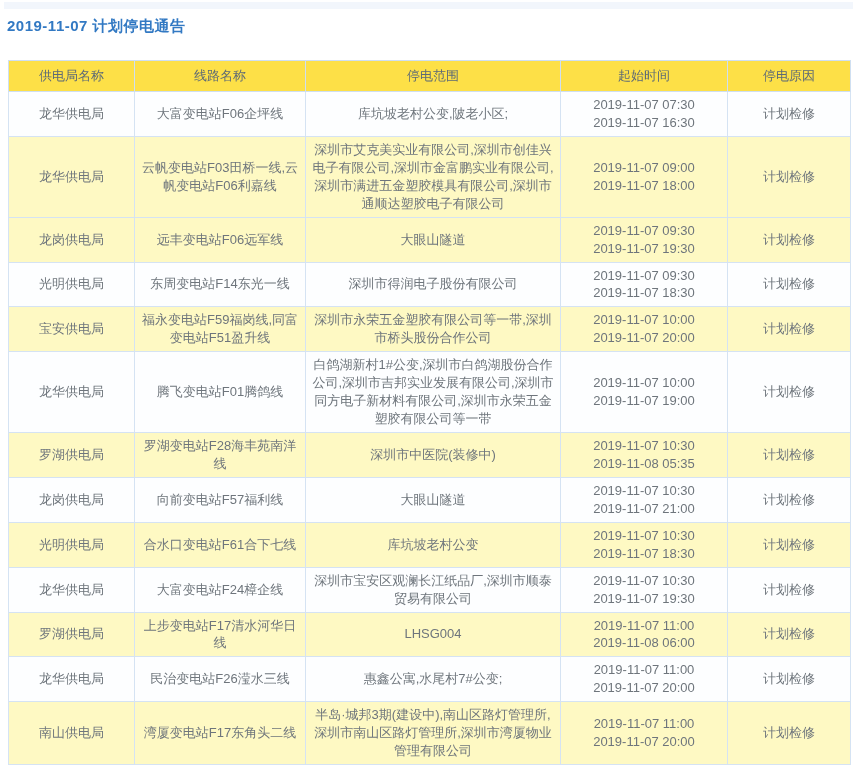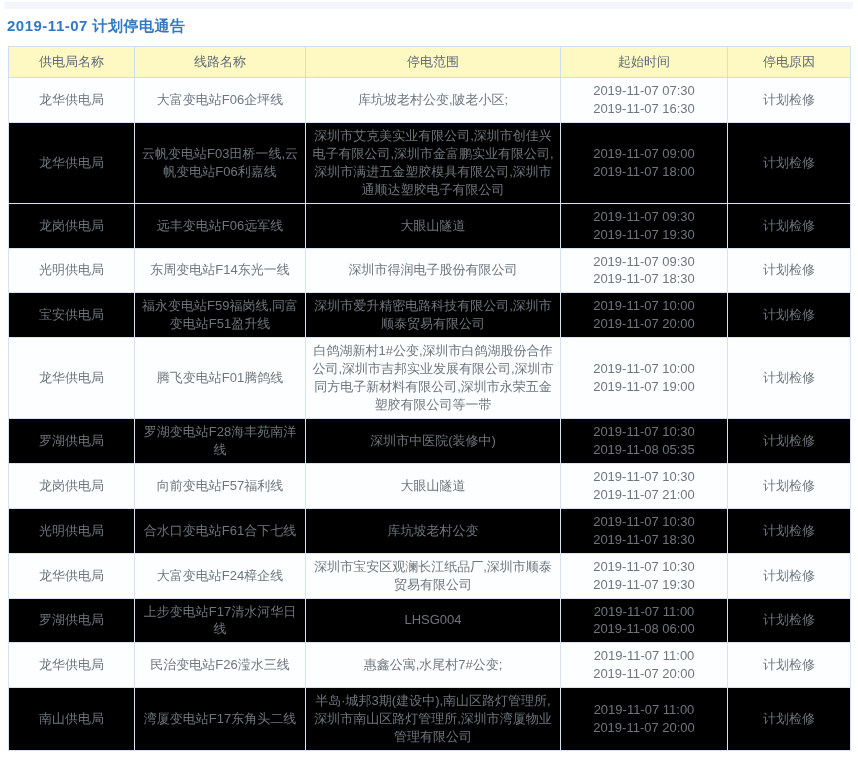--- a/index.html
+++ b/index.html
@@ -10,58 +10,58 @@
     overflow: hidden;
     background: #ffffff;
     font-family: "Liberation Sans", "DejaVu Sans", sans-serif;
   }
   .top-strip {
     margin: 2px 5px 0 4px;
     height: 7px;
     background: #f2f6fc;
   }
   .page-title {
-    margin: 8px 0 10px 7px;
+    margin: 8px 0 24px 7px;
     font-size: 15px;
     font-weight: bold;
     color: #3279c3;
     letter-spacing: 0.5px;
   }
   table.outage-table {
     margin-left: 8px;
     width: 842px;
     border-collapse: collapse;
     table-layout: fixed;
     font-size: 13px;
     color: #6e757c;
     text-align: center;
   }
   table.outage-table col.c-bureau { width: 126px; }
   table.outage-table col.c-line   { width: 171px; }
   table.outage-table col.c-scope  { width: 255px; }
   table.outage-table col.c-time   { width: 167px; }
   table.outage-table col.c-reason { width: 123px; }
   table.outage-table th {
-    background: #fef9c3;
+    background: #fde047;
     border: 1px solid #cfdff1;
     font-weight: normal;
     color: #5d6a76;
     padding: 6px 4px;
     height: 15px;
     font-size: 13px;
   }
   table.outage-table td {
     border: 1px solid #d5e3f3;
     padding: 4px 6px;
     line-height: 1.38;
     vertical-align: middle;
     word-break: break-all;
   }
   table.outage-table tr.row-odd td  { background: #fdfeff; }
-  table.outage-table tr.row-even td { background: #000000; }
+  table.outage-table tr.row-even td { background: #fef9c3; }
   td.cell-time div { white-space: nowrap; }
 </style>
 </head>
 <body>
 
 <div class="top-strip"></div>
 
 <div class="page-title">2019-11-07  计划停电通告</div>
 
 <table class="outage-table">
@@ -118,21 +118,21 @@
         <td>深圳市得润电子股份有限公司</td>
         <td class="cell-time">
           <div>2019-11-07 09:30</div>
           <div>2019-11-07 18:30</div>
         </td>
         <td>计划检修</td>
       </tr>
       <tr class="row-even">
         <td>宝安供电局</td>
         <td>福永变电站F59福岗线,同富变电站F51盈升线</td>
-        <td>深圳市爱升精密电路科技有限公司,深圳市顺泰贸易有限公司</td>
+        <td>深圳市永荣五金塑胶有限公司等一带,深圳市桥头股份合作公司</td>
         <td class="cell-time">
           <div>2019-11-07 10:00</div>
           <div>2019-11-07 20:00</div>
         </td>
         <td>计划检修</td>
       </tr>
       <tr class="row-odd">
         <td>龙华供电局</td>
         <td>腾飞变电站F01腾鸽线</td>
         <td>白鸽湖新村1#公变,深圳市白鸽湖股份合作公司,深圳市吉邦实业发展有限公司,深圳市同方电子新材料有限公司,深圳市永荣五金塑胶有限公司等一带</td>

